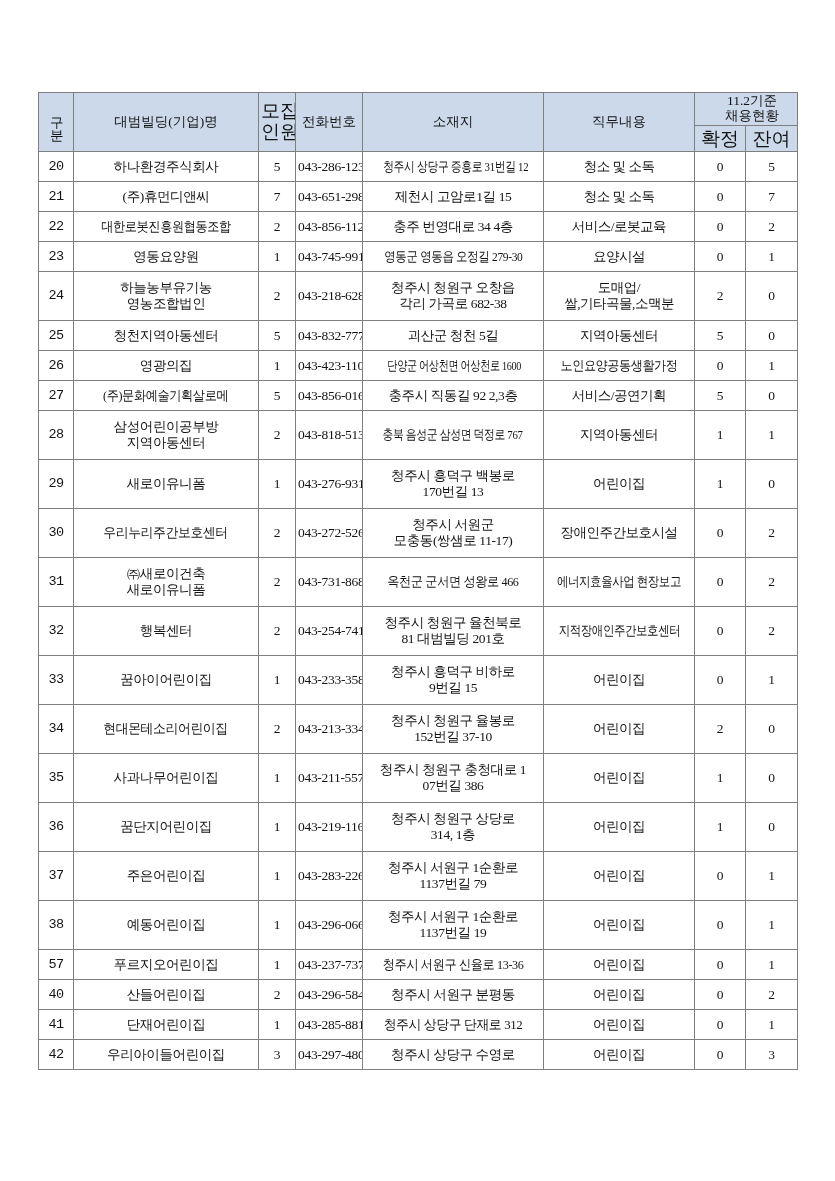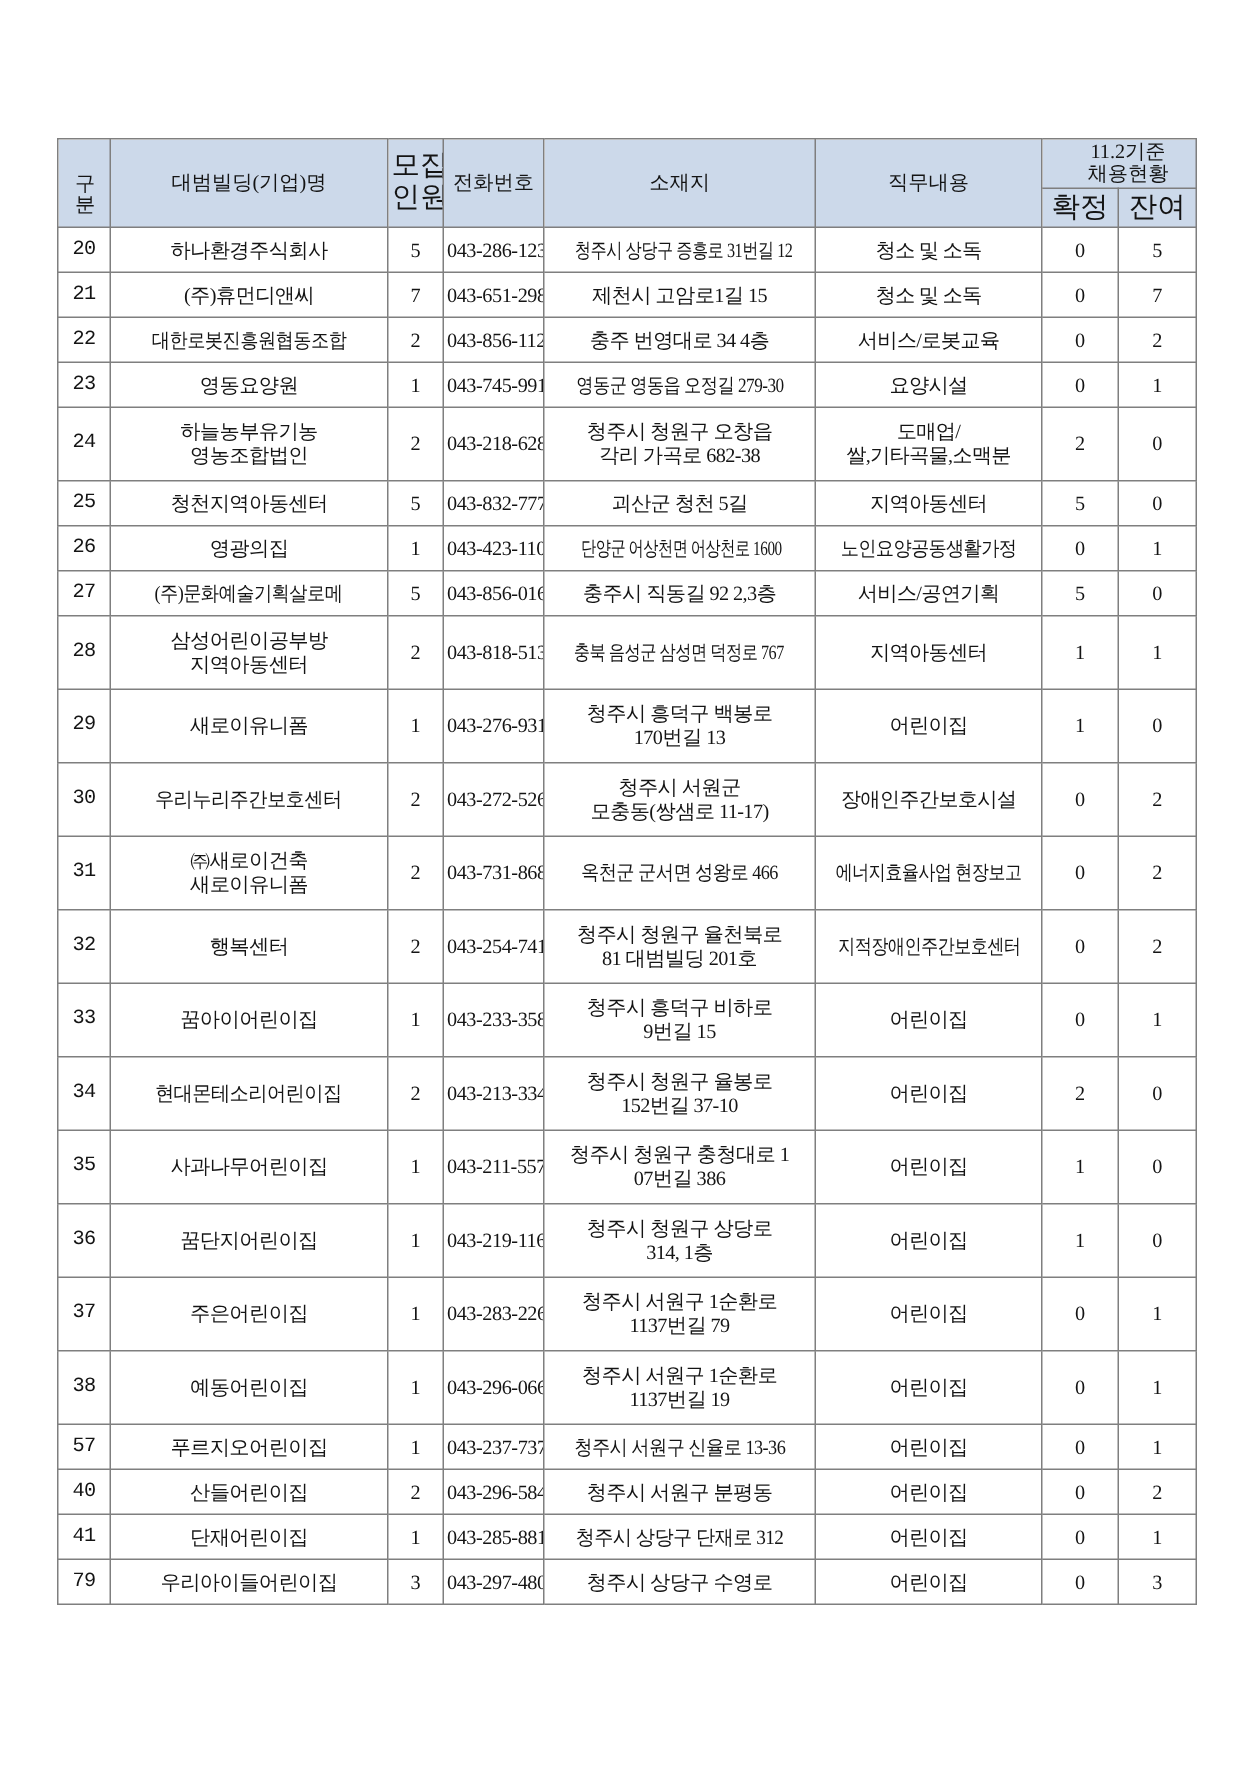--- a/index.html
+++ b/index.html
@@ -350,21 +350,21 @@
           <td class="gubun">41</td>
           <td class="name">단재어린이집</td>
           <td class="recruit">1</td>
           <td class="phone">043-285-8811</td>
           <td class="addr"><span class="squeeze sq95">청주시 상당구 단재로  312</span></td>
           <td class="job">어린이집</td>
           <td class="num">0</td>
           <td class="num">1</td>
         </tr>
         <tr class="row-short">
-          <td class="gubun">79</td>
+          <td class="gubun">42</td>
           <td class="name">우리아이들어린이집</td>
           <td class="recruit">3</td>
           <td class="phone">043-297-4808</td>
           <td class="addr">청주시 상당구 수영로</td>
           <td class="job">어린이집</td>
           <td class="num">0</td>
           <td class="num">3</td>
         </tr>
       </tbody>
   </table>

